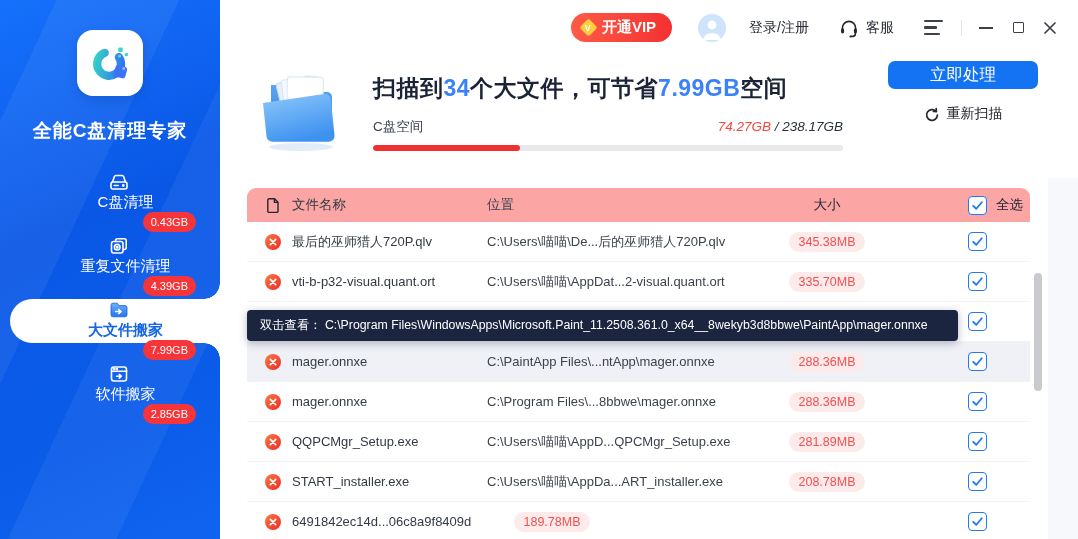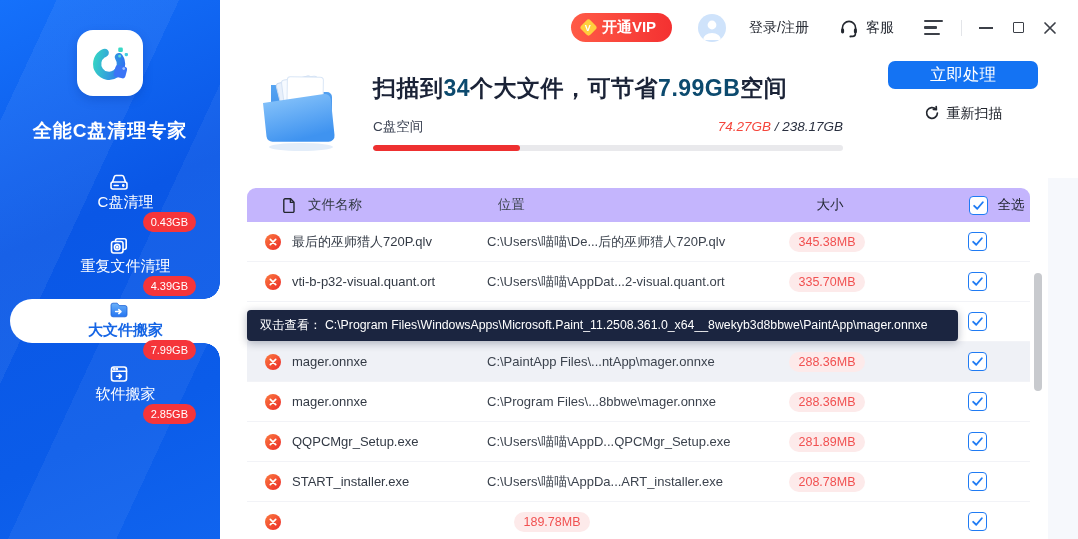--- a/index.html
+++ b/index.html
@@ -41,33 +41,33 @@
   .tb-divider { width:1px; height:16px; background:#e3e5e9; margin-left:15px; }
   .win-btn { border:none; background:none; margin-left:16px; width:16px; height:16px; display:flex; align-items:center; justify-content:center; cursor:pointer; padding:0; }
   .win-min i { display:block; width:14px; height:2px; background:#3c4048; }
   .win-max i { display:block; width:11px; height:11px; border:1.8px solid #3c4048; border-radius:1px; }
 
   
   .scan-header { height:122px; display:flex; padding:6px 40px 0 35px; }
   .folder-wrap { width:92px; margin-top:4px; flex:0 0 92px; }
   .scan-center { margin-left:26px; width:470px; }
   .scan-title { font-size:23px; font-weight:bold; color:#1b2337; margin-top:12px; letter-spacing:.5px; white-space:nowrap; }
-  .scan-title .red { color:#0c4a6e; }
+  .scan-title .red { color:#3b82f6; }
   .disk-row { margin-top:14px; display:flex; justify-content:space-between; align-items:baseline; font-size:13.5px; color:#3a4152; }
   .disk-num { color:#2a3040;font-style:italic; }
   .disk-used { color:#f5463c; }
   .progress-track { margin-top:9px; height:6px; background:#e9e9ec; border-radius:3px; overflow:hidden; }
   .progress-fill { height:100%; background:#ee3030; border-radius:3px; width:31%; }
   .scan-right { margin-left:auto; width:150px; text-align:center; }
   .process-btn { width:150px; height:28px; margin-top:0; background:#1473f3; color:#fff; border:none; border-radius:7px; font-size:16.5px; cursor:pointer; font-family:Liberation Sans, sans-serif; }
-  .rescan-btn { margin-top:16px; display:inline-flex; align-items:flex-start; gap:7px; font-size:14px; color:#20242c; background:none; border:none; cursor:pointer; font-family:inherit; }
+  .rescan-btn { margin-top:16px; display:inline-flex; align-items:flex-end; gap:7px; font-size:14px; color:#20242c; background:none; border:none; cursor:pointer; font-family:inherit; }
 
   
   .table { margin:11px 0 0 27px; width:783px; position:relative; font-size:13px; }
-  .thead { height:34px; background:#c4b5fd; border-radius:9px 9px 0 0; display:flex; align-items:center; color:#222733; font-size:13.5px;padding-left:16px; }
+  .thead { height:34px; background:#fca5a5; border-radius:9px 9px 0 0; display:flex; align-items:center; color:#222733; font-size:13.5px; }
   .trow { height:40px; display:flex; align-items:center; border-bottom:1px solid #f2f3f7; background:#fff; }
   .trow.highlight { background:#eff1f6; }
   .col-name { width:240px; display:flex; align-items:center; padding-left:18px; gap:11px; overflow:hidden; white-space:nowrap; color:#333a45; }
   .col-loc { width:275px; white-space:nowrap; overflow:hidden; color:#3c434e; }
   .col-size { width:130px; display:flex; justify-content:center; }
   .size-pill { background:#fdeaea; color:#f15050; font-size:12.5px; line-height:20px; padding:0 10px; border-radius:10px; }
   .size-pill:empty { background:transparent; }
   .col-check { margin-left:auto; width:138px; display:flex; align-items:center; gap:9px; padding-left:76px; }
   .checkbox { width:19px; height:19px; border:1.6px solid #1f7bf4; border-radius:4px; background:#fff; display:flex; align-items:center; justify-content:center; cursor:pointer; flex:0 0 19px; }
   .tooltip { position:absolute; left:0; top:122px; height:31px; width:711px; background:#1b2540; border-radius:4px; color:#fff; display:flex; align-items:center; padding:0 13px; font-size:12.3px; white-space:nowrap; z-index:5; box-shadow:0 2px 8px rgba(10,20,50,.3); }
@@ -447,20 +447,21 @@
       </div>
 
       <div class="trow">
         <div class="col-name">
           <span class="icon">
               <svg width="16" height="16" viewBox="0 0 16 16">
                 <circle cx="8" cy="8" r="8" fill="url(#xg)"></circle>
                 <path d="M5.3 5.3 l5.4 5.4 M10.7 5.3 l-5.4 5.4" stroke="#fff" stroke-width="1.7" stroke-linecap="round"></path>
               </svg>
             </span>
+          <span>6491842ec14d...06c8a9f8409d</span>
         </div>
         <div class="col-size">
             <span class="size-pill">189.78MB</span>
           </div>
         <div class="col-check">
             <span class="checkbox">
               <svg width="13" height="13" viewBox="0 0 18 18" fill="none" stroke="#1f7bf4" stroke-width="2.6" stroke-linecap="round" stroke-linejoin="round">
                 <path d="M3 9.5 L7.3 13.5 L15 4.5"></path>
               </svg>
             </span>

